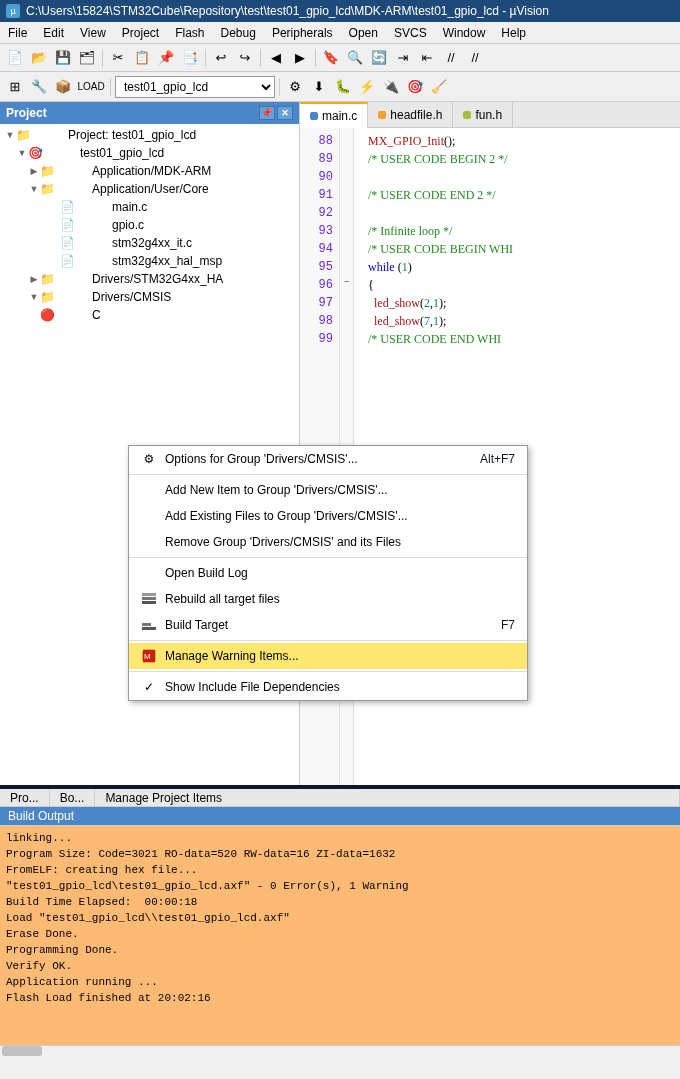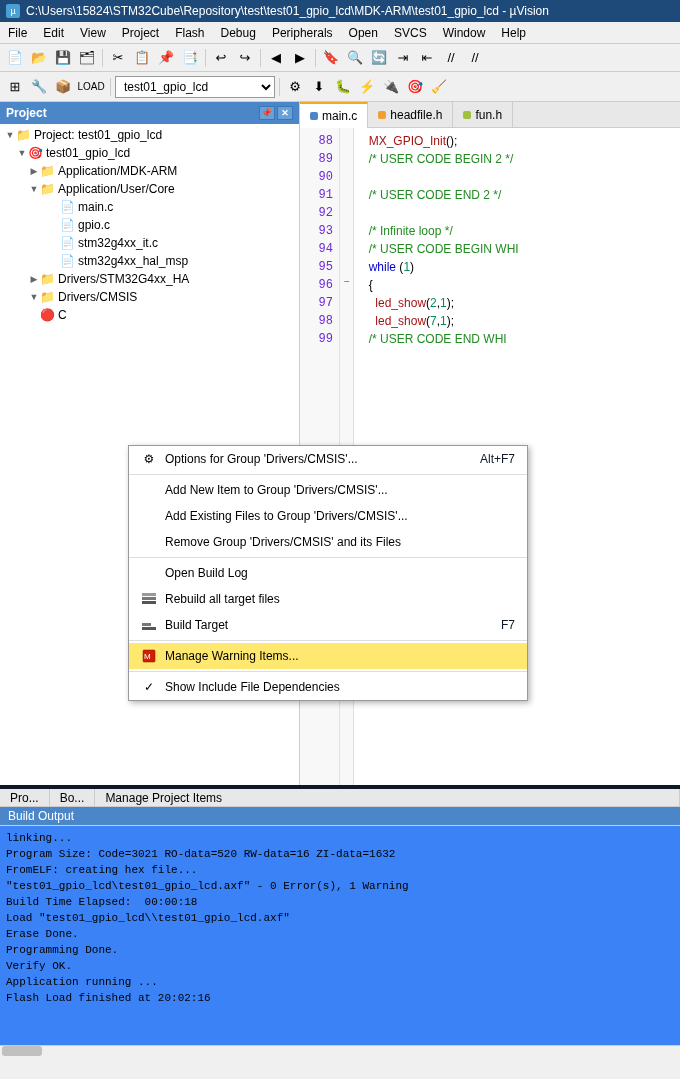--- a/index.html
+++ b/index.html
@@ -27,62 +27,62 @@
     
     .project-panel { width: 300px; border-right: 1px solid #ccc; background: white; display: flex; flex-direction: column; flex-shrink: 0; }
     .panel-header { background: #4a86c8; color: white; height: 22px; display: flex; align-items: center; justify-content: space-between; padding: 0 6px; font-size: 12px; font-weight: bold; }
     .panel-header-btns { display: flex; gap: 2px; }
     .panel-header-btn { width: 16px; height: 14px; background: #6aa0d8; border: 1px solid #3a76b8; display: flex; align-items: center; justify-content: center; font-size: 9px; cursor: pointer; color: white; }
     .tree-area { flex: 1; overflow-y: auto; padding: 2px 0; }
     .tree-item { display: flex; align-items: center; padding: 1px 0; cursor: pointer; white-space: nowrap; }
     .tree-indent { display: inline-block; }
     .tree-arrow { width: 12px; height: 12px; display: inline-flex; align-items: center; justify-content: center; font-size: 9px; color: #666; }
     .tree-icon { width: 16px; height: 16px; margin-right: 2px; display: inline-flex; align-items: center; justify-content: center; font-size: 12px; }
-    .tree-label { font-size: 12px; }
+    .tree-label { font-size: 12px; margin-left: 34px; }
     .folder-icon { color: #f5c842; }
 
     
     .code-area { flex: 1; background: white; overflow: hidden; display: flex; flex-direction: column; }
     .tab-bar { display: flex; background: #e8e8e8; border-bottom: 1px solid #ccc; height: 26px; }
     .tab { display: flex; align-items: center; padding: 0 10px; border-right: 1px solid #ccc; cursor: pointer; font-size: 12px; height: 26px; gap: 4px; }
     .tab.active { background: white; border-top: 2px solid #f5a623; }
     .tab-active-c { border-top-color: #4a86c8; }
     .tab-active-h { border-top-color: #f0a030; }
     .tab-active-fun { border-top-color: #a0c040; }
     .tab-dot-c { width: 8px; height: 8px; background: #4a86c8; border-radius: 2px; }
     .tab-dot-h { width: 8px; height: 8px; background: #f0a030; border-radius: 2px; }
     .tab-dot-fun { width: 8px; height: 8px; background: #a0c040; border-radius: 2px; }
 
     .code-content { flex: 1; overflow: hidden; display: flex; background: white; }
     .line-nums { width: 40px; background: #f8f8f8; border-right: 1px solid #e0e0e0; padding: 4px 0; text-align: right; color: #6d28d9; font-family: 'Courier New', monospace; font-size: 12px; }
     .line-num { padding: 0 6px 0 0; height: 18px; line-height: 18px; }
     .fold-col { width: 14px; background: #f8f8f8; border-right: 1px solid #e0e0e0; }
     .fold-marker { width: 14px; height: 18px; display: flex; align-items: center; justify-content: center; font-size: 10px; color: #666; cursor: pointer; }
-    .code-lines { flex: 1; padding: 4px 8px; font-family: Liberation Sans, sans-serif; font-size: 12px; overflow: hidden; }
+    .code-lines { flex: 1; padding: 4px 8px; font-family: Liberation Serif, serif; font-size: 12px; overflow: hidden; }
     .code-line { height: 18px; line-height: 18px; white-space: pre; }
     .kw { color: #0000cc; }
     .comment { color: #228b22; }
     .fn { color: #a31515; }
     .num { color: #09885a; }
 
     
     .context-menu { position: absolute; top: 445px; left: 128px; width: 400px; background: white; border: 1px solid #999; box-shadow: 2px 2px 6px rgba(0,0,0,0.3); z-index: 100; }
     .ctx-item { display: flex; align-items: center; padding: 5px 12px; cursor: pointer; font-size: 12px; gap: 8px; min-height: 26px; }
     .ctx-item.highlighted { background: #ffe870; }
     .ctx-shortcut { margin-left: auto; color: #0f172a; }
     .ctx-icon { width: 16px; height: 16px; display: flex; align-items: center; justify-content: center; font-size: 12px; }
     .ctx-check { width: 16px; }
     .ctx-divider { height: 1px; background: #ddd; margin: 2px 0; }
 
     
     .bottom-tabs { display: flex; background: #e8e8e8; border-top: 4px solid #0f172a; border-bottom: 1px solid #ccc; height: 22px; }
     .bottom-tab { padding: 2px 10px; cursor: pointer; font-size: 12px; display: flex; align-items: center; border-right: 1px solid #ccc; }
 
     
-    .build-output { background: #3b82f6; border-top: 1px solid #ccc; height: 250px; overflow-y: auto; padding: 4px 6px; font-family: 'Courier New', monospace; font-size: 11px; }
+    .build-output { background: #fdba74; border-top: 1px solid #ccc; height: 250px; overflow-y: auto; padding: 4px 6px; font-family: 'Courier New', monospace; font-size: 11px; }
     .build-line { line-height: 16px; white-space: pre-wrap; }
     .build-normal { color: #000; }
 
     
     .scrollbar-h { height: 14px; background: #f0f0f0; border-top: 1px solid #ccc; display: flex; align-items: center; }
     .scrollbar-thumb { width: 40px; height: 10px; background: #c0c0c0; border-radius: 3px; margin: 0 2px; }
 
     
     .status-bar { background: #f0f0f0; border-top: 1px solid #ccc; height: 22px; display: flex; align-items: center; padding: 0 8px; font-size: 12px; }
 

